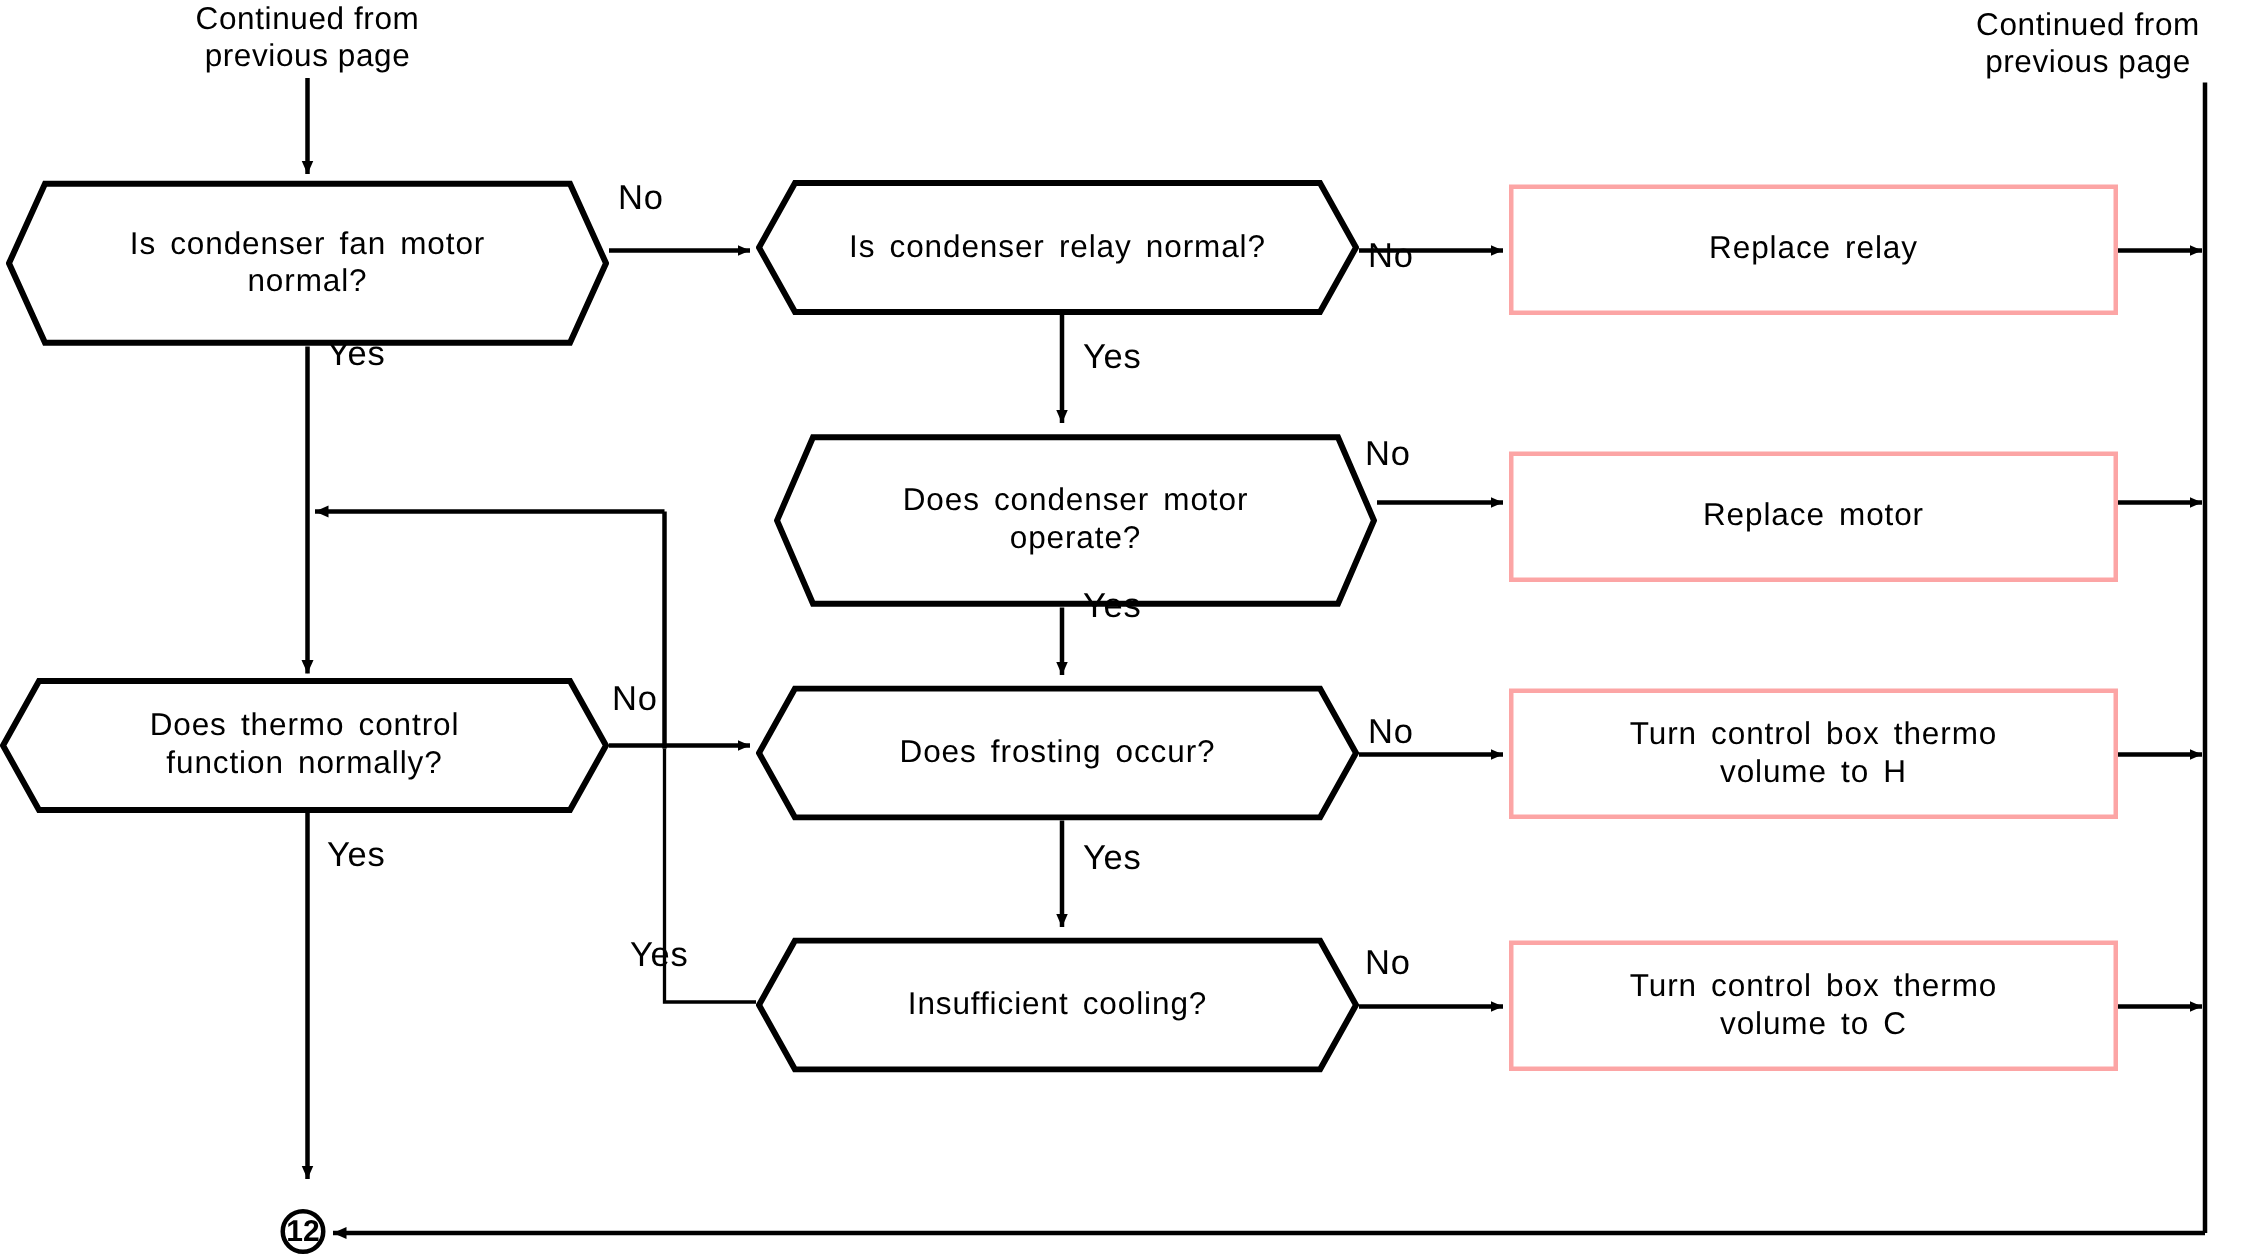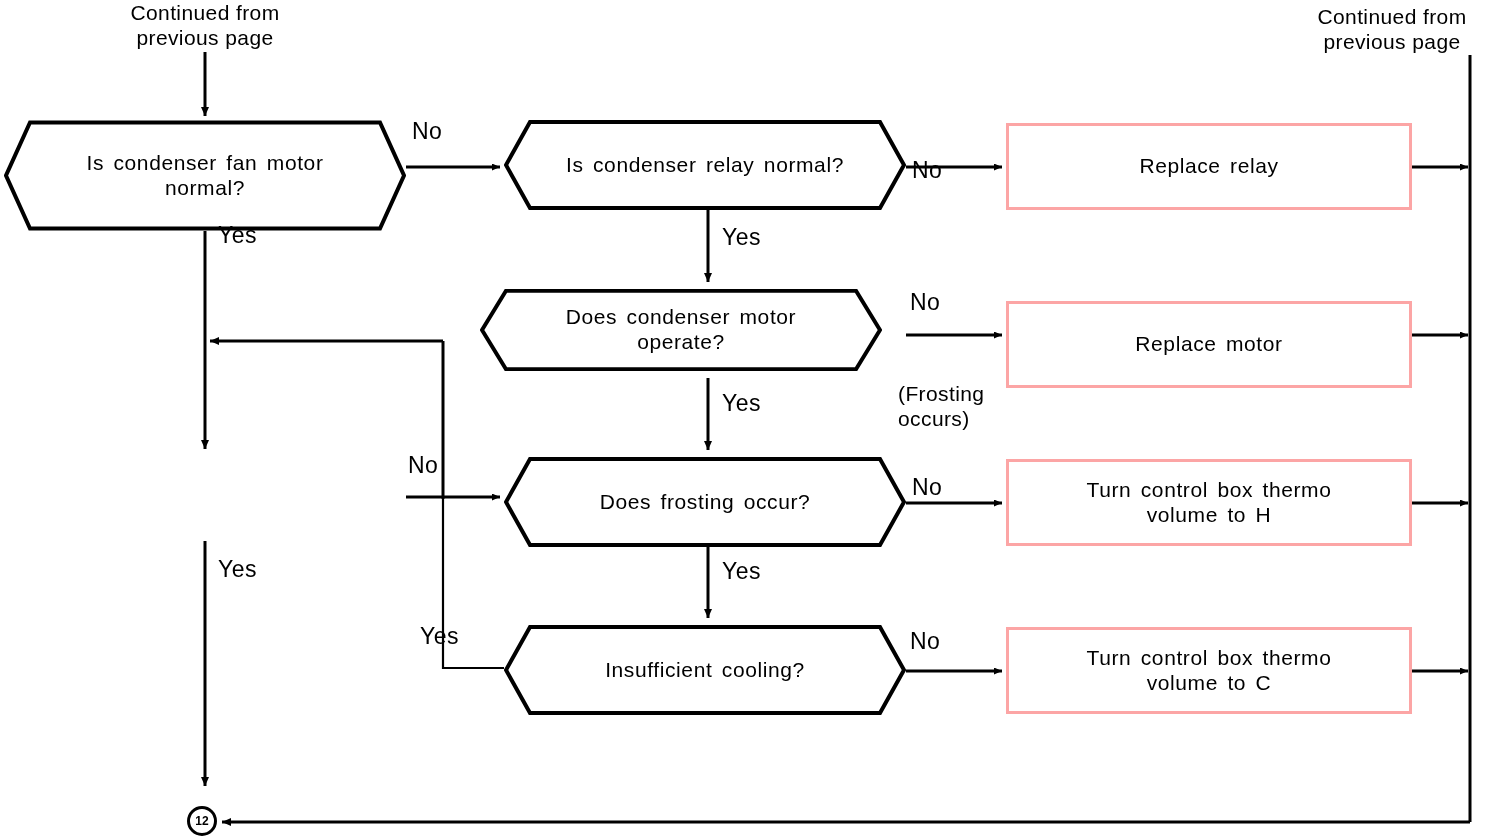--- a/index.html
+++ b/index.html
@@ -76,21 +76,21 @@
   }
   .connector {
     position: absolute;
     width: 30px;
     height: 30px;
     border: 3.5px solid #000;
     border-radius: 50%;
     display: flex;
     align-items: center;
     justify-content: center;
-    font-size: 12px;
+    font-size: 20px;
     font-weight: bold;
     background: #fff;
     box-sizing: border-box;
   }
 </style>
 </head>
 <body>
 
 <div id="canvas">
 
@@ -171,32 +171,39 @@
     <svg class="hexsvg" viewBox="0 0 402 90" preserveAspectRatio="none">
       <polygon points="26,2 376,2 400,45 376,88 26,88 2,45" fill="#fff" stroke="#000" stroke-width="4" vector-effect="non-scaling-stroke"></polygon>
     </svg>
     <span class="hextext" style="white-space:pre-line;">Is condenser relay normal?</span>
   </div>
 
   <div class="node rect" style="left:1006px; top:123px; width:406px; height:87px;">
     <span style="white-space:pre-line;">Replace relay</span>
   </div>
 
-  <div class="node hex" style="left:480px; top:289px; width:402px; height:82px;">
+  <div class="node hex" style="left:516px; top:289px; width:402px; height:116px;">
     <svg class="hexsvg" viewBox="0 0 402 90" preserveAspectRatio="none">
       <polygon points="26,2 376,2 400,45 376,88 26,88 2,45" fill="#fff" stroke="#000" stroke-width="4" vector-effect="non-scaling-stroke"></polygon>
     </svg>
     <span class="hextext" style="white-space:pre-line;">Does condenser motor
 operate?</span>
   </div>
 
   <div class="node rect" style="left:1006px; top:301px; width:406px; height:87px;text-align:right;">
     <span style="white-space:pre-line;">Replace motor</span>
   </div>
 
+  <div class="node hex" style="left:0px; top:452px; width:406px; height:90px;">
+    <svg class="hexsvg" viewBox="0 0 406 90" preserveAspectRatio="none">
+      <polygon points="26,2 380,2 404,45 380,88 26,88 2,45" fill="#fff" stroke="#000" stroke-width="4" vector-effect="non-scaling-stroke"></polygon>
+    </svg>
+    <span class="hextext" style="white-space:pre-line;">Does thermo control
+function normally?</span>
+  </div>
 
   <div class="node hex" style="left:504px; top:457px; width:402px; height:90px;">
     <svg class="hexsvg" viewBox="0 0 402 90" preserveAspectRatio="none">
       <polygon points="26,2 376,2 400,45 376,88 26,88 2,45" fill="#fff" stroke="#000" stroke-width="4" vector-effect="non-scaling-stroke"></polygon>
     </svg>
     <span class="hextext" style="white-space:pre-line;">Does frosting occur?</span>
   </div>
 
   <div class="node rect" style="left:1006px; top:459px; width:406px; height:87px;">
     <span style="white-space:pre-line;">Turn control box thermo
@@ -227,20 +234,18 @@
   <div class="label" style="left:408px; top:452px;">No</div>
   <div class="label" style="left:218px; top:556px;">Yes</div>
 
   <div class="label" style="left:912px; top:474px;">No</div>
   <div class="label" style="left:722px; top:558px;">Yes</div>
 
   <div class="label" style="left:910px; top:628px;">No</div>
 
   <div class="label" style="left:420px; top:623px;">Yes</div>
 
-  <div class="caption" style="left:898px; top:381px; width:170px; text-align:left;">(Frosting
-occurs)</div>
 
   <div class="connector" style="left:187px; top:806px;">
     <span>12</span>
   </div>
 
 </div>
 
 </body></html>

